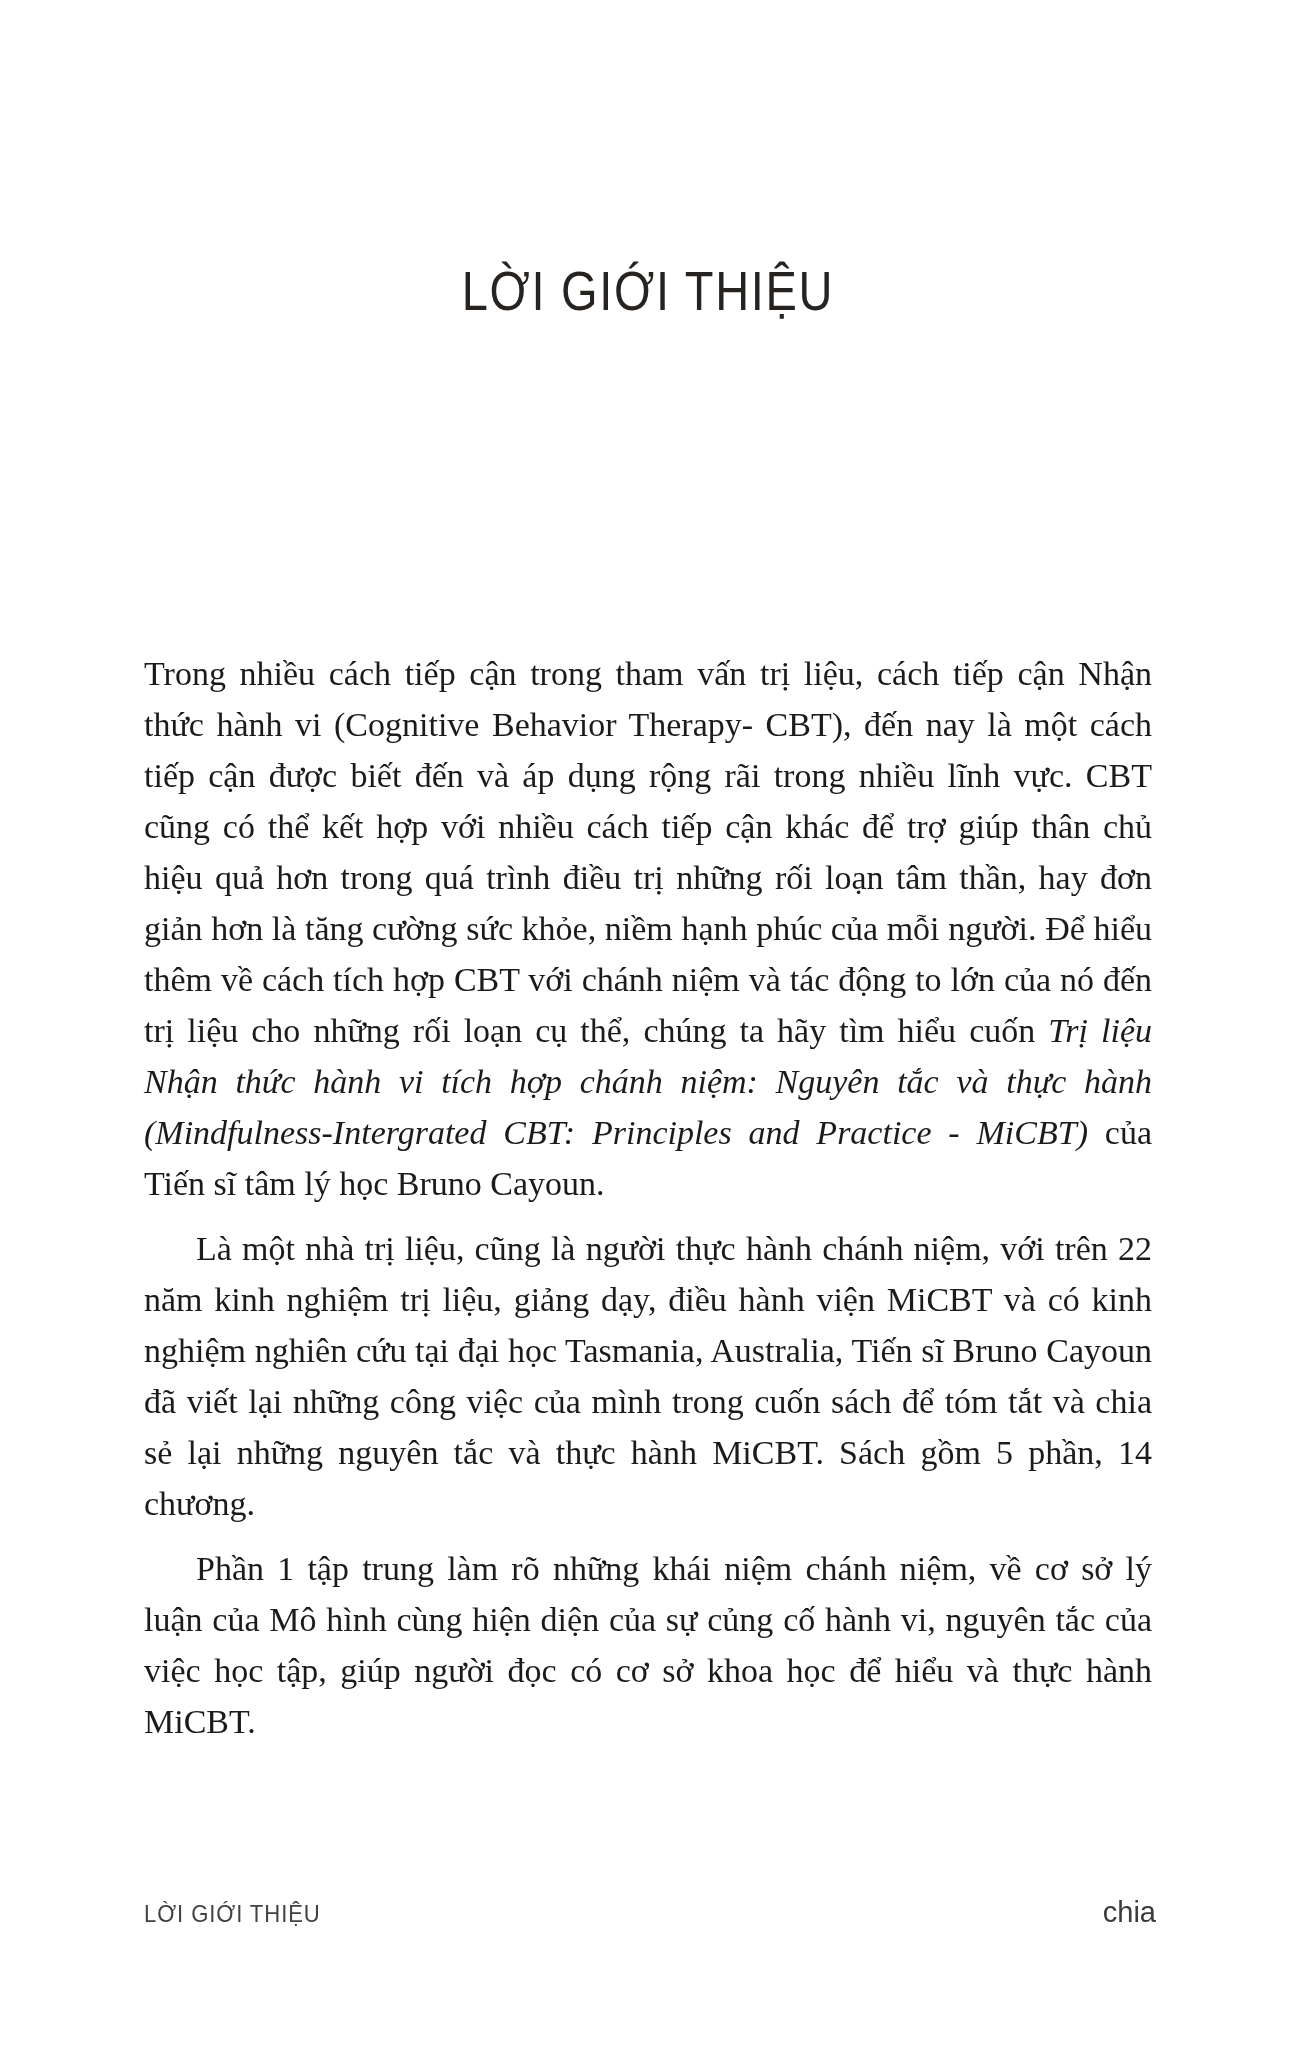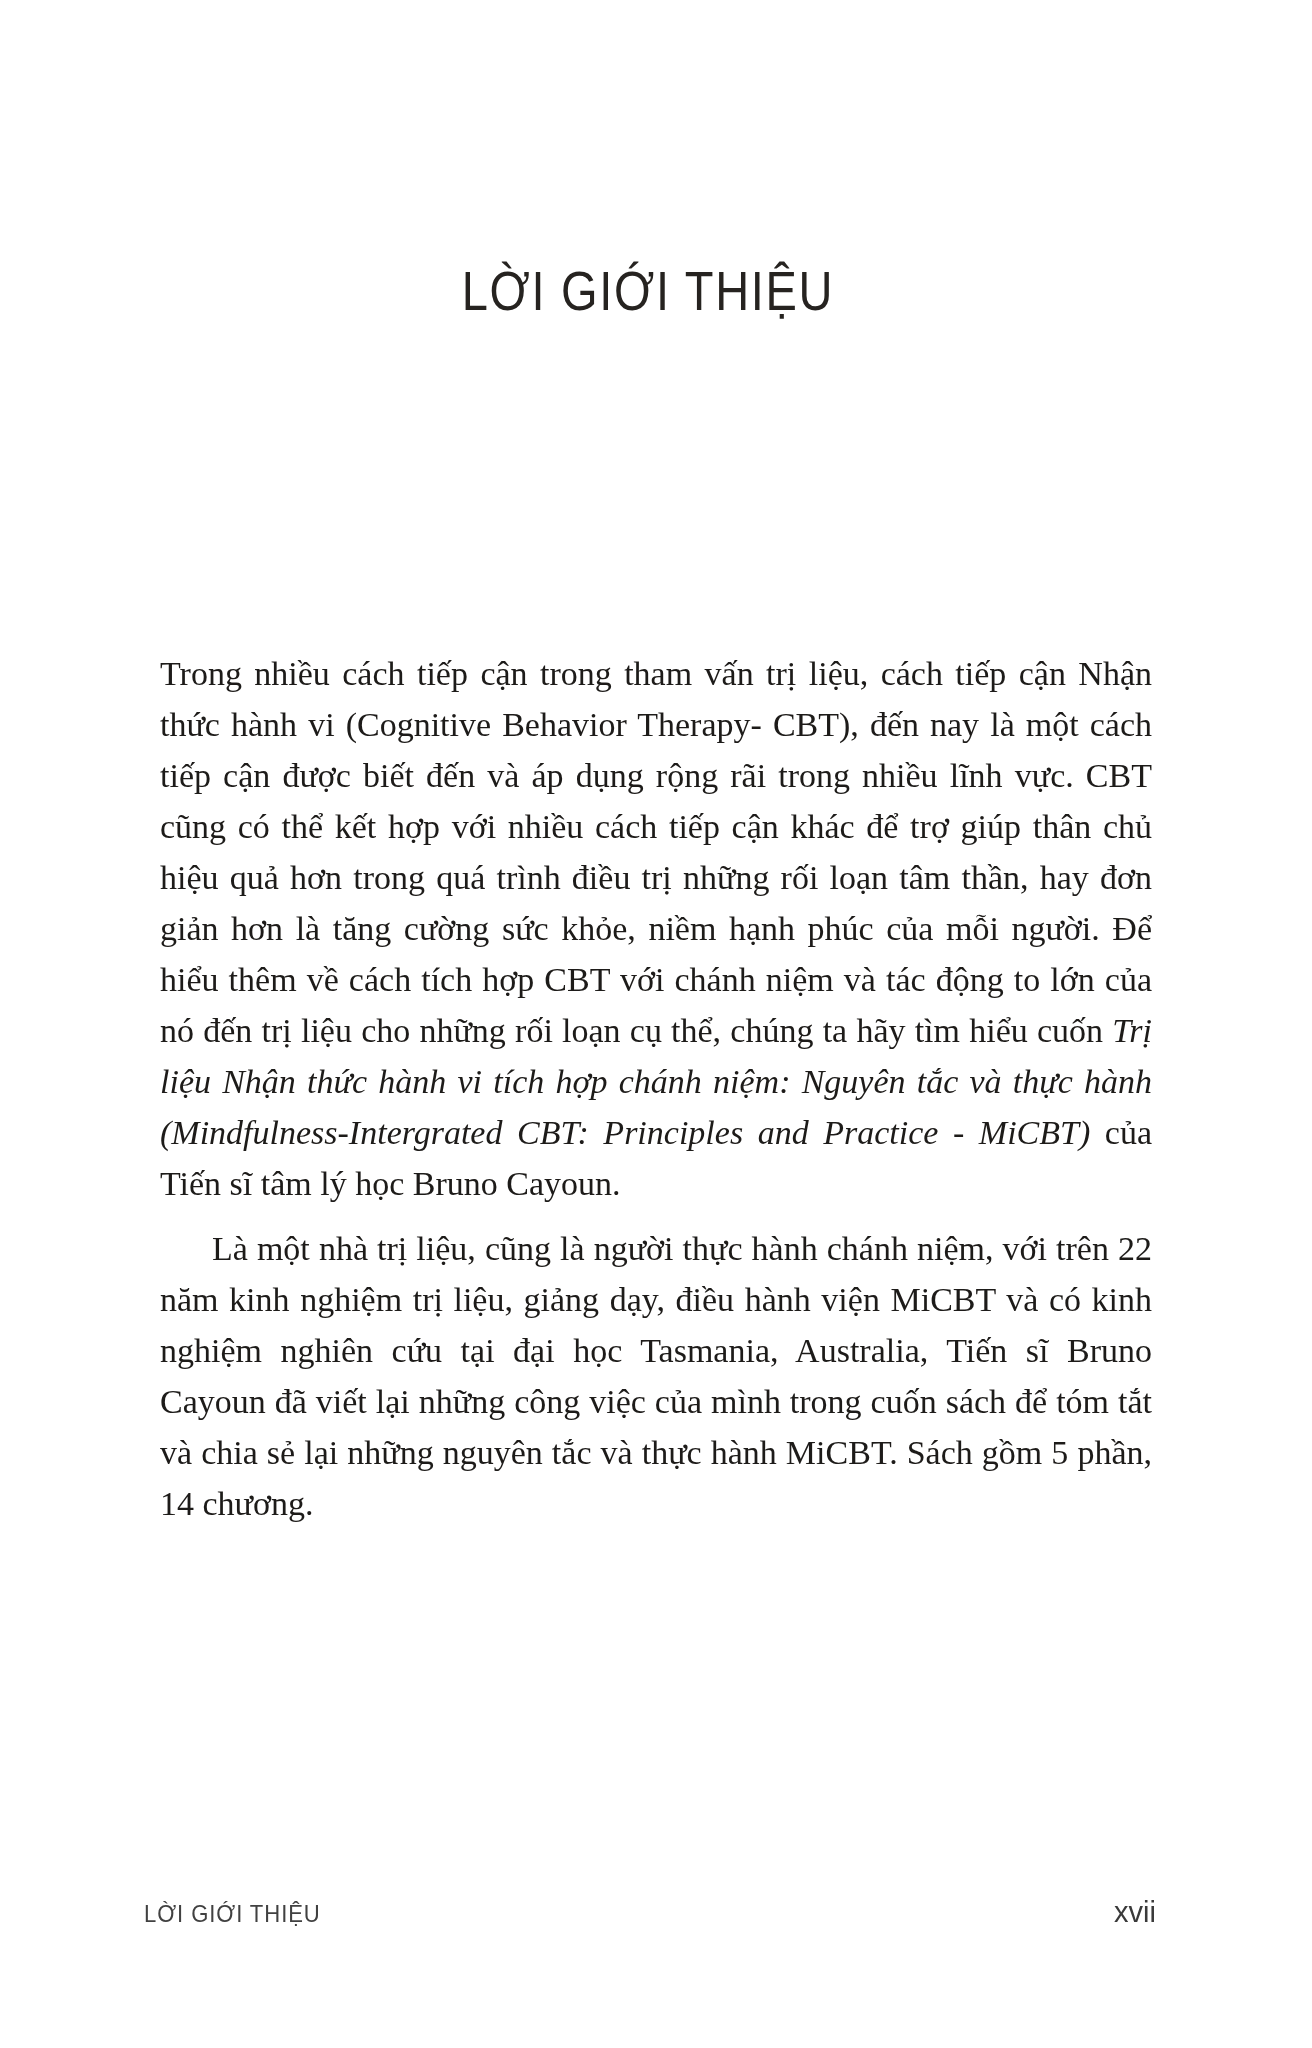--- a/index.html
+++ b/index.html
@@ -35,21 +35,21 @@
     position: absolute;
     top: 648px;
     left: 144px;
     width: 1008px;
     font-size: 34px;
     line-height: 51px;
     text-align: justify;
     color: #1d1b19;
   }
   .body-text p {
-    margin: 0 0 14px 16px;
+    margin: 0 0 14px 0;
   }
   .body-text p.indent {
     text-indent: 52px;
   }
   .body-text .italic {
     font-style: italic;
   }
   .running-footer {
     position: absolute;
     left: 144px;
@@ -78,20 +78,21 @@
 </head>
 <body>
 
 <div class="page">
 
   <h1 class="chapter-title">LỜI GIỚI THIỆU</h1>
 
   <div class="body-text">
       <p class=""><span>Trong nhiều cách tiếp cận trong tham vấn trị liệu, cách tiếp cận Nhận thức hành vi (Cognitive Behavior Therapy- CBT), đến nay là một cách tiếp cận được biết đến và áp dụng rộng rãi trong nhiều lĩnh vực. CBT cũng có thể kết hợp với nhiều cách tiếp cận khác để trợ giúp thân chủ hiệu quả hơn trong quá trình điều trị những rối loạn tâm thần, hay đơn giản hơn là tăng cường sức khỏe, niềm hạnh phúc của mỗi người. Để hiểu thêm về cách tích hợp CBT với chánh niệm và tác động to lớn của nó đến trị liệu cho những rối loạn cụ thể, chúng ta hãy tìm hiểu cuốn </span><span class="italic">Trị liệu Nhận thức hành vi tích hợp chánh niệm: Nguyên tắc và thực hành (Mindfulness-Intergrated CBT: Principles and Practice - MiCBT)</span><span> của Tiến sĩ tâm lý học Bruno Cayoun.</span></p>
       <p class="indent"><span>Là một nhà trị liệu, cũng là người thực hành chánh niệm, với trên 22 năm kinh nghiệm trị liệu, giảng dạy, điều hành viện MiCBT và có kinh nghiệm nghiên cứu tại đại học Tasmania, Australia, Tiến sĩ Bruno Cayoun đã viết lại những công việc của mình trong cuốn sách để tóm tắt và chia sẻ lại những nguyên tắc và thực hành MiCBT. Sách gồm 5 phần, 14 chương.</span></p>
+      <p class="indent"><span>Phần 1 tập trung làm rõ những khái niệm chánh niệm, về cơ sở lý luận của Mô hình cùng hiện diện của sự củng cố hành vi, nguyên tắc của việc học tập, giúp người đọc có cơ sở khoa học để hiểu và thực hành MiCBT.</span></p>
     </div>
 
   <div class="running-footer">
     <span class="footer-label">LỜI GIỚI THIỆU</span>
-    <span class="footer-page">xvii</span>
+    <span class="footer-page">chia</span>
   </div>
 
 </div>
 
 </body></html>

